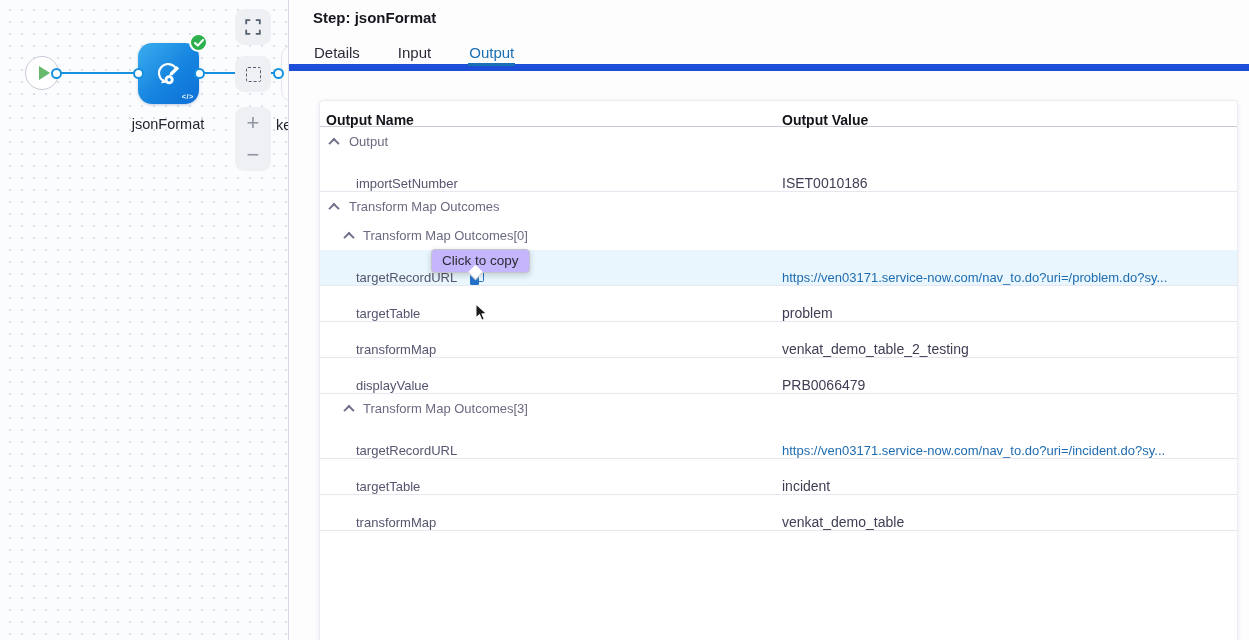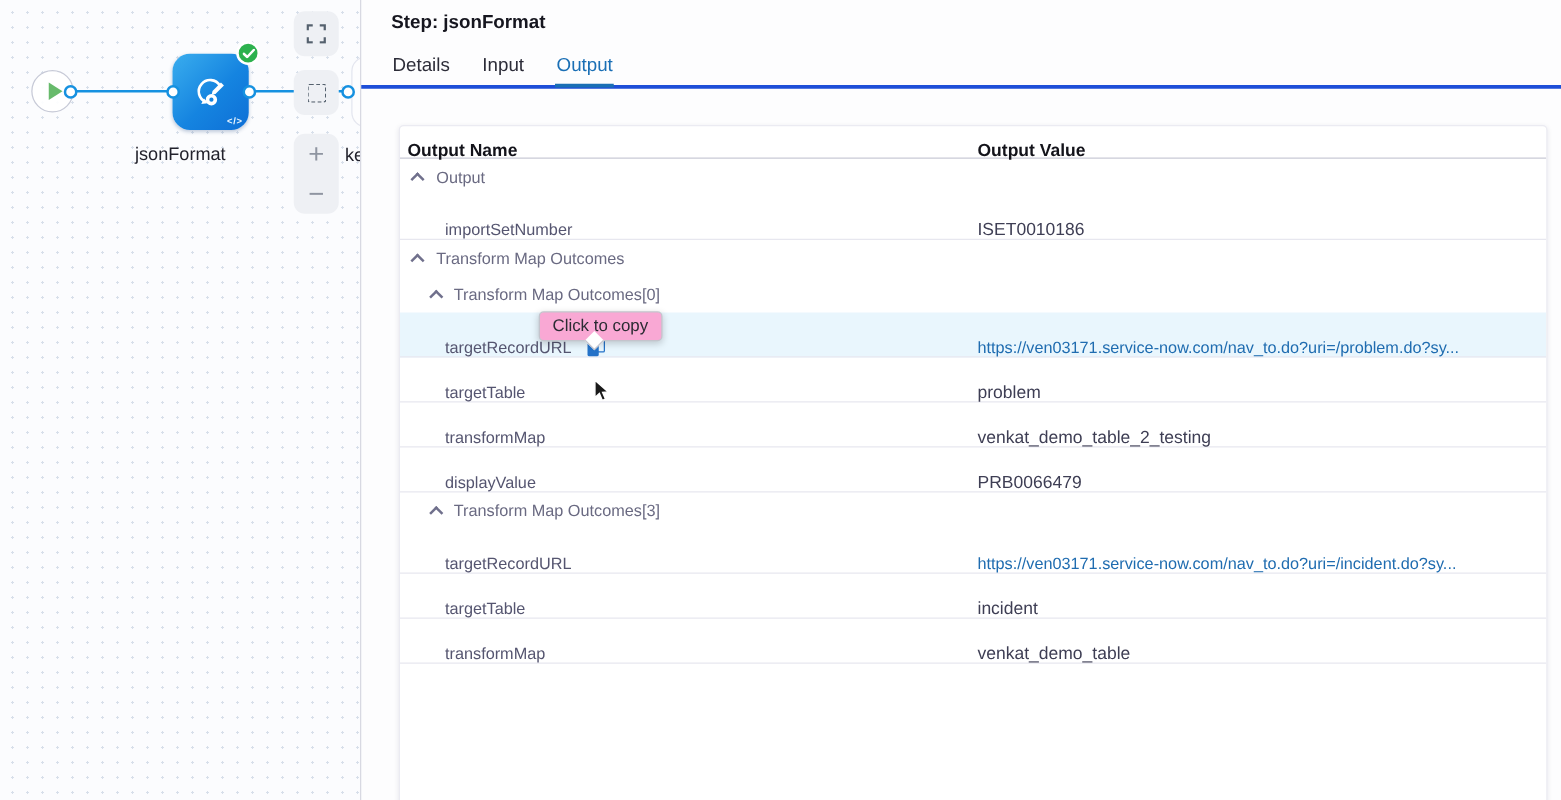--- a/index.html
+++ b/index.html
@@ -25,21 +25,21 @@
     border-left:11px solid #67ba6b; margin-left:4px; }
   .step-node { position:absolute; left:138px; top:43px; width:61px; height:61px;
     border-radius:14px; background:linear-gradient(135deg,#3aadee 0%,#1584e0 55%,#0e6fd6 100%);
     box-shadow:0 1px 3px rgba(20,60,120,.25); z-index:2;
     display:flex; align-items:center; justify-content:center; }
   .step-node .code-glyph { position:absolute; right:5px; bottom:3px; color:#eaf6ff;
     font-size:7.5px; font-weight:bold; letter-spacing:.5px; }
   .check-badge { position:absolute; left:189px; top:33px; width:19px; height:19px;
     border-radius:50%; background:#2db14e; border:2px solid #fff; z-index:4;
     display:flex; align-items:center; justify-content:center; }
-  .node-label { position:absolute; left:108px; top:116px; width:120px; text-align:left;
+  .node-label { position:absolute; left:108px; top:116px; width:120px; text-align:center;
     font-size:14.5px; color:#22222c; z-index:2; }
   .next-node { position:absolute; left:281px; top:45px; width:24px; height:57px;
     border-radius:12px; background:#fdfdfe; border:1px solid #e4e6ef; z-index:1; }
   .next-node-label { position:absolute; left:276px; top:117px; font-size:14.5px; color:#22222c; z-index:1; }
 
   .tool-btn { position:absolute; left:235px; width:36px; background:#eef0f4; border-radius:9px;
     display:flex; align-items:center; justify-content:center; z-index:5; flex-direction:column; }
   .tool-btn.fit { top:9px; height:36px; }
   .tool-btn.select { top:56px; height:36px; }
   .tool-btn.zoomgrp { top:107px; height:64px; }
@@ -54,21 +54,21 @@
   .win-controls { position:absolute; right:14px; top:10px; display:flex; align-items:center; gap:15px; }
   .lay-icon { width:19px; height:15px; border-radius:3px; position:relative; }
   .lay-icon.dock-right { border:1px solid #56b8ee; background:linear-gradient(to right,#d9effc 50%,#35a5ea 50%); }
   .lay-icon.dock-bottom { border:1px solid #c9cdd9; background:linear-gradient(to bottom,#eef0f5 58%,#b7bbca 58%); }
   .lay-icon.popout { border:1px solid #c9cdd9; background:#eef0f5; }
   .lay-icon.popout::after { content:''; position:absolute; right:2px; top:2.5px; width:8px; height:9px;
     background:#b7bbca; border-radius:1px; }
   .min-dash { width:13px; height:2.5px; background:#9aa0ad; border-radius:1px; }
 
   .tabs { position:absolute; left:0; top:40px; width:961px; height:31px;
-    border-bottom:3px solid #1d4ed8; padding-left:24px; display:flex; gap:24px; }
+    border-bottom:7px solid #1d4ed8; padding-left:24px; display:flex; gap:36px; }
   .tab { font-size:15px; color:#2c2c38; padding:4px 1px 9px 1px; cursor:default; }
   .tab.active { color:#1a6fb5; border-bottom:3px solid #1a6fb5; margin-bottom:-2px; }
 
   .card { position:absolute; left:30px; top:100px; width:919px; height:545px;
     background:#fff; border:1px solid #ebebf2; border-radius:4px;
     box-shadow:0 1px 4px rgba(30,30,60,.08); overflow:hidden; }
   .thead { height:26px; border-bottom:1px solid #c9cad6; position:relative; }
   .th { position:absolute; top:11px; font-size:14px; font-weight:bold; color:#13131a; }
   .th.name { left:6px; } .th.value { left:462px; }
 
@@ -86,21 +86,21 @@
   .drow .rvalue { position:absolute; left:462px; font-size:14px; color:#3e3e54; }
   .drow .rvalue.link { color:#1f6cb0; font-size:13px; }
   .drow.hl { background:#e9f6fd; }
   .copy-icon { position:relative; width:14px; height:15px; display:inline-block; margin-left:13px; }
   .copy-icon::before { content:''; position:absolute; right:0; top:0; width:9px; height:10px;
     border:1.5px solid #2472c8; border-radius:1.5px; background:transparent; }
   .copy-icon::after { content:''; position:absolute; left:0; bottom:0; width:9px; height:11px;
     background:#2472c8; border-radius:1.5px; }
 
   
-  .tooltip { position:absolute; left:431px; top:249px; z-index:60; background:#f9a8d4;
+  .tooltip { position:absolute; left:431px; top:249px; z-index:60; background:#c4b5fd;
     border:1px solid #c4c4cc; border-radius:4px; padding:3px 10px 4px 10px;
     font-size:13.5px; color:#2b2b33; box-shadow:0 2px 6px rgba(0,0,0,.18); white-space:nowrap; }
   .tooltip::after { content:''; position:absolute; left:38px; bottom:-6px; width:10px; height:10px;
     background:#fff; border-right:1px solid #c4c4cc; border-bottom:1px solid #c4c4cc;
     transform:rotate(45deg); }
   .cursor { position:absolute; left:474px; top:303px; z-index:70; }
 </style>
 </head>
 <body>
 

